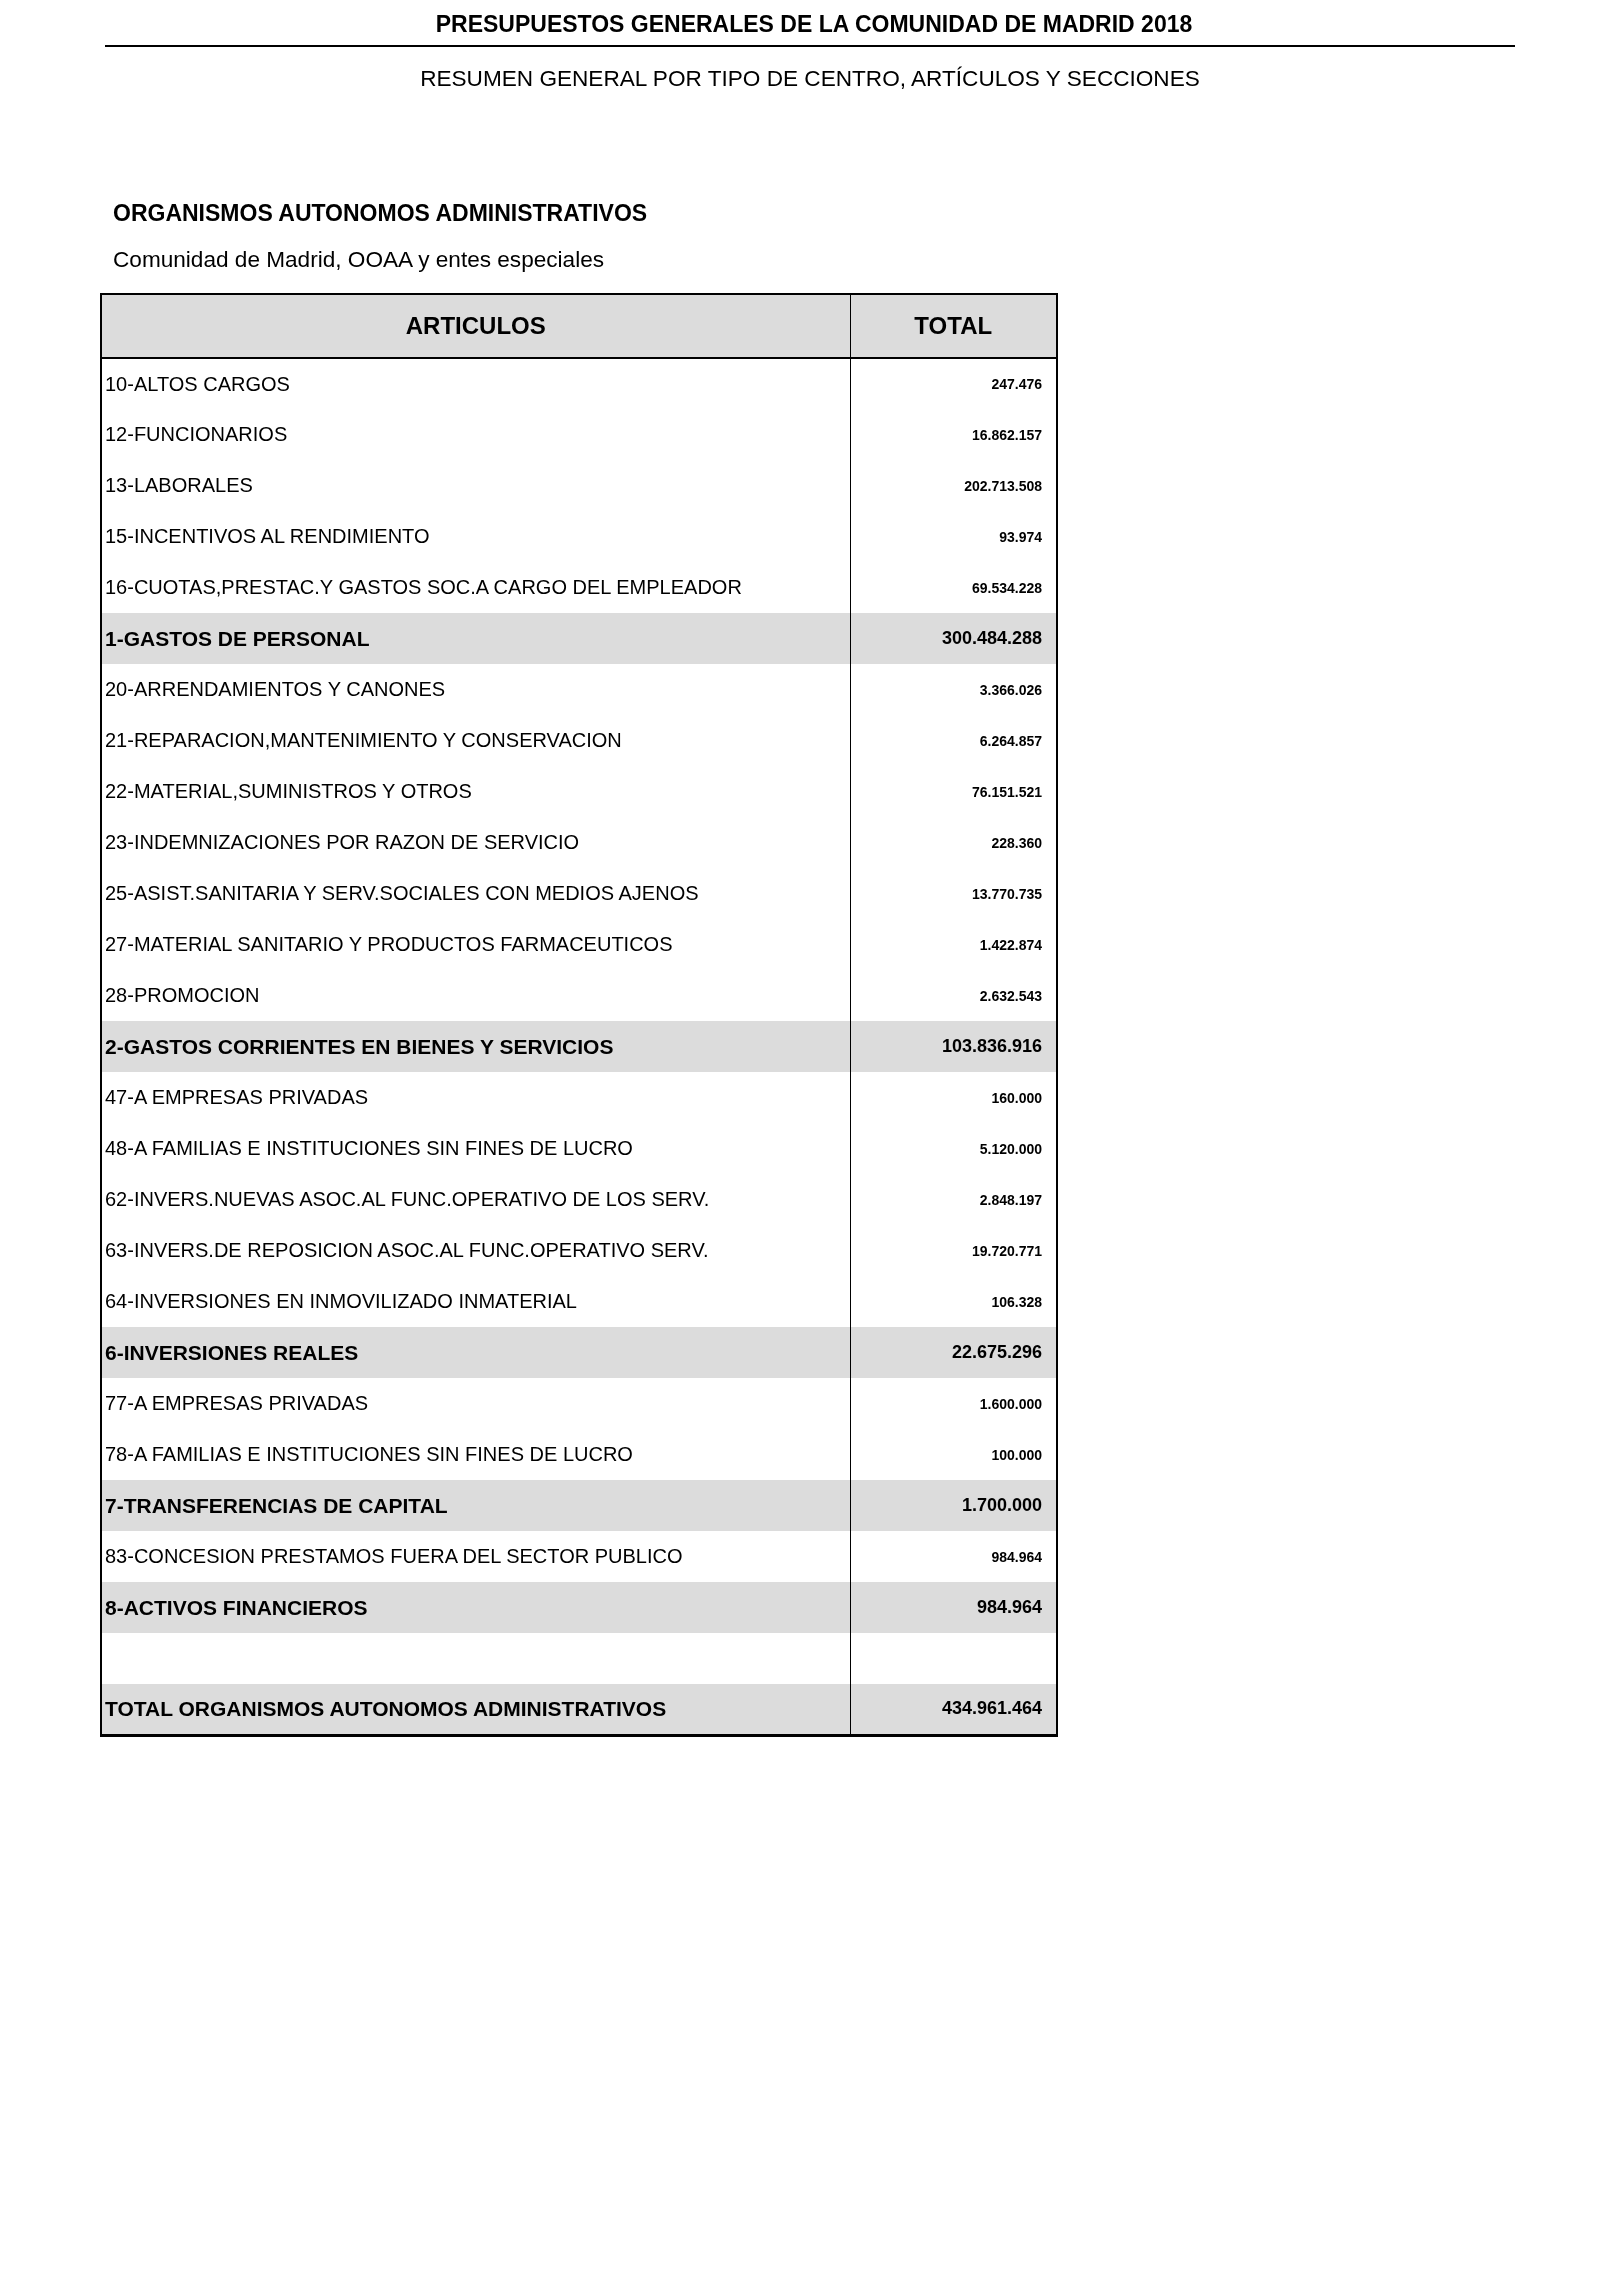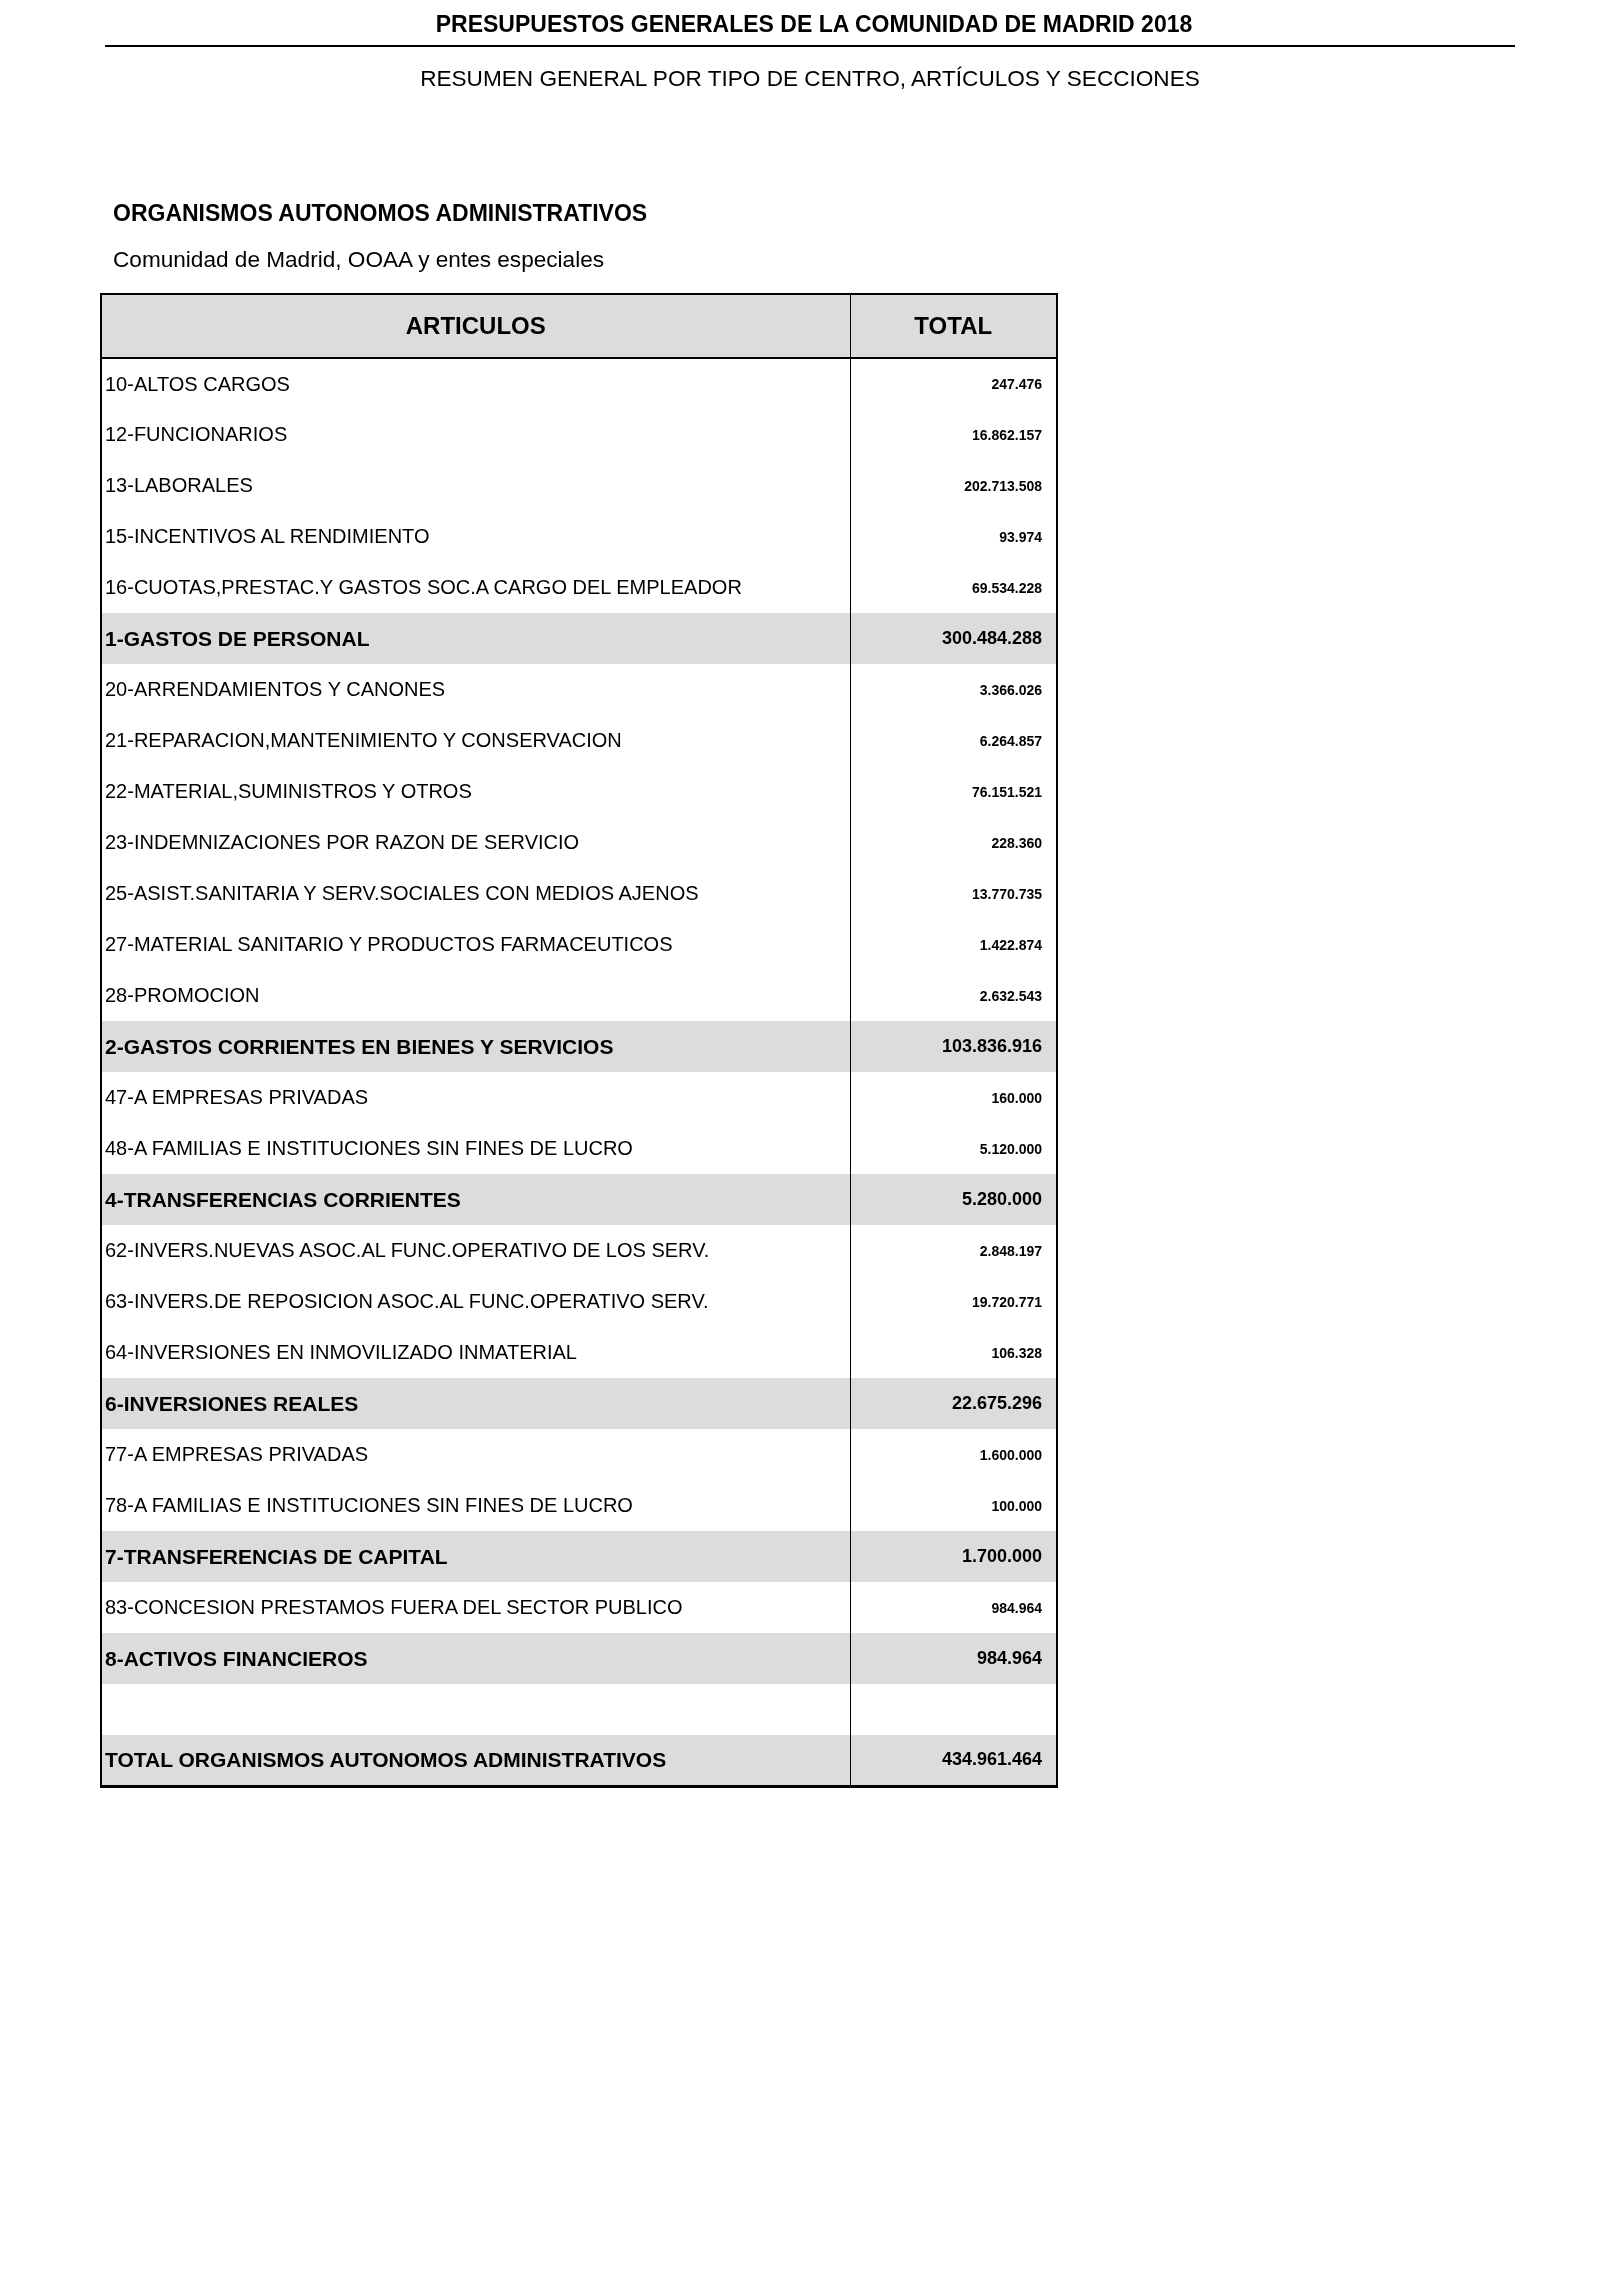--- a/index.html
+++ b/index.html
@@ -197,24 +197,20 @@
     <td class="cell-total">103.836.916</td>
   </tr>
         <tr class="row-item">
     <td class="cell-label">47-A EMPRESAS PRIVADAS</td>
     <td class="cell-total">160.000</td>
   </tr>
         <tr class="row-item">
     <td class="cell-label">48-A FAMILIAS E INSTITUCIONES SIN FINES DE LUCRO</td>
     <td class="cell-total">5.120.000</td>
   </tr>
-        <tr class="row-subtotal">
-    <td class="cell-label">4-TRANSFERENCIAS CORRIENTES</td>
-    <td class="cell-total">5.280.000</td>
-  </tr>
         <tr class="row-item">
     <td class="cell-label">62-INVERS.NUEVAS ASOC.AL FUNC.OPERATIVO DE LOS SERV.</td>
     <td class="cell-total">2.848.197</td>
   </tr>
         <tr class="row-item">
     <td class="cell-label">63-INVERS.DE REPOSICION ASOC.AL FUNC.OPERATIVO SERV.</td>
     <td class="cell-total">19.720.771</td>
   </tr>
         <tr class="row-item">
     <td class="cell-label">64-INVERSIONES EN INMOVILIZADO INMATERIAL</td>

